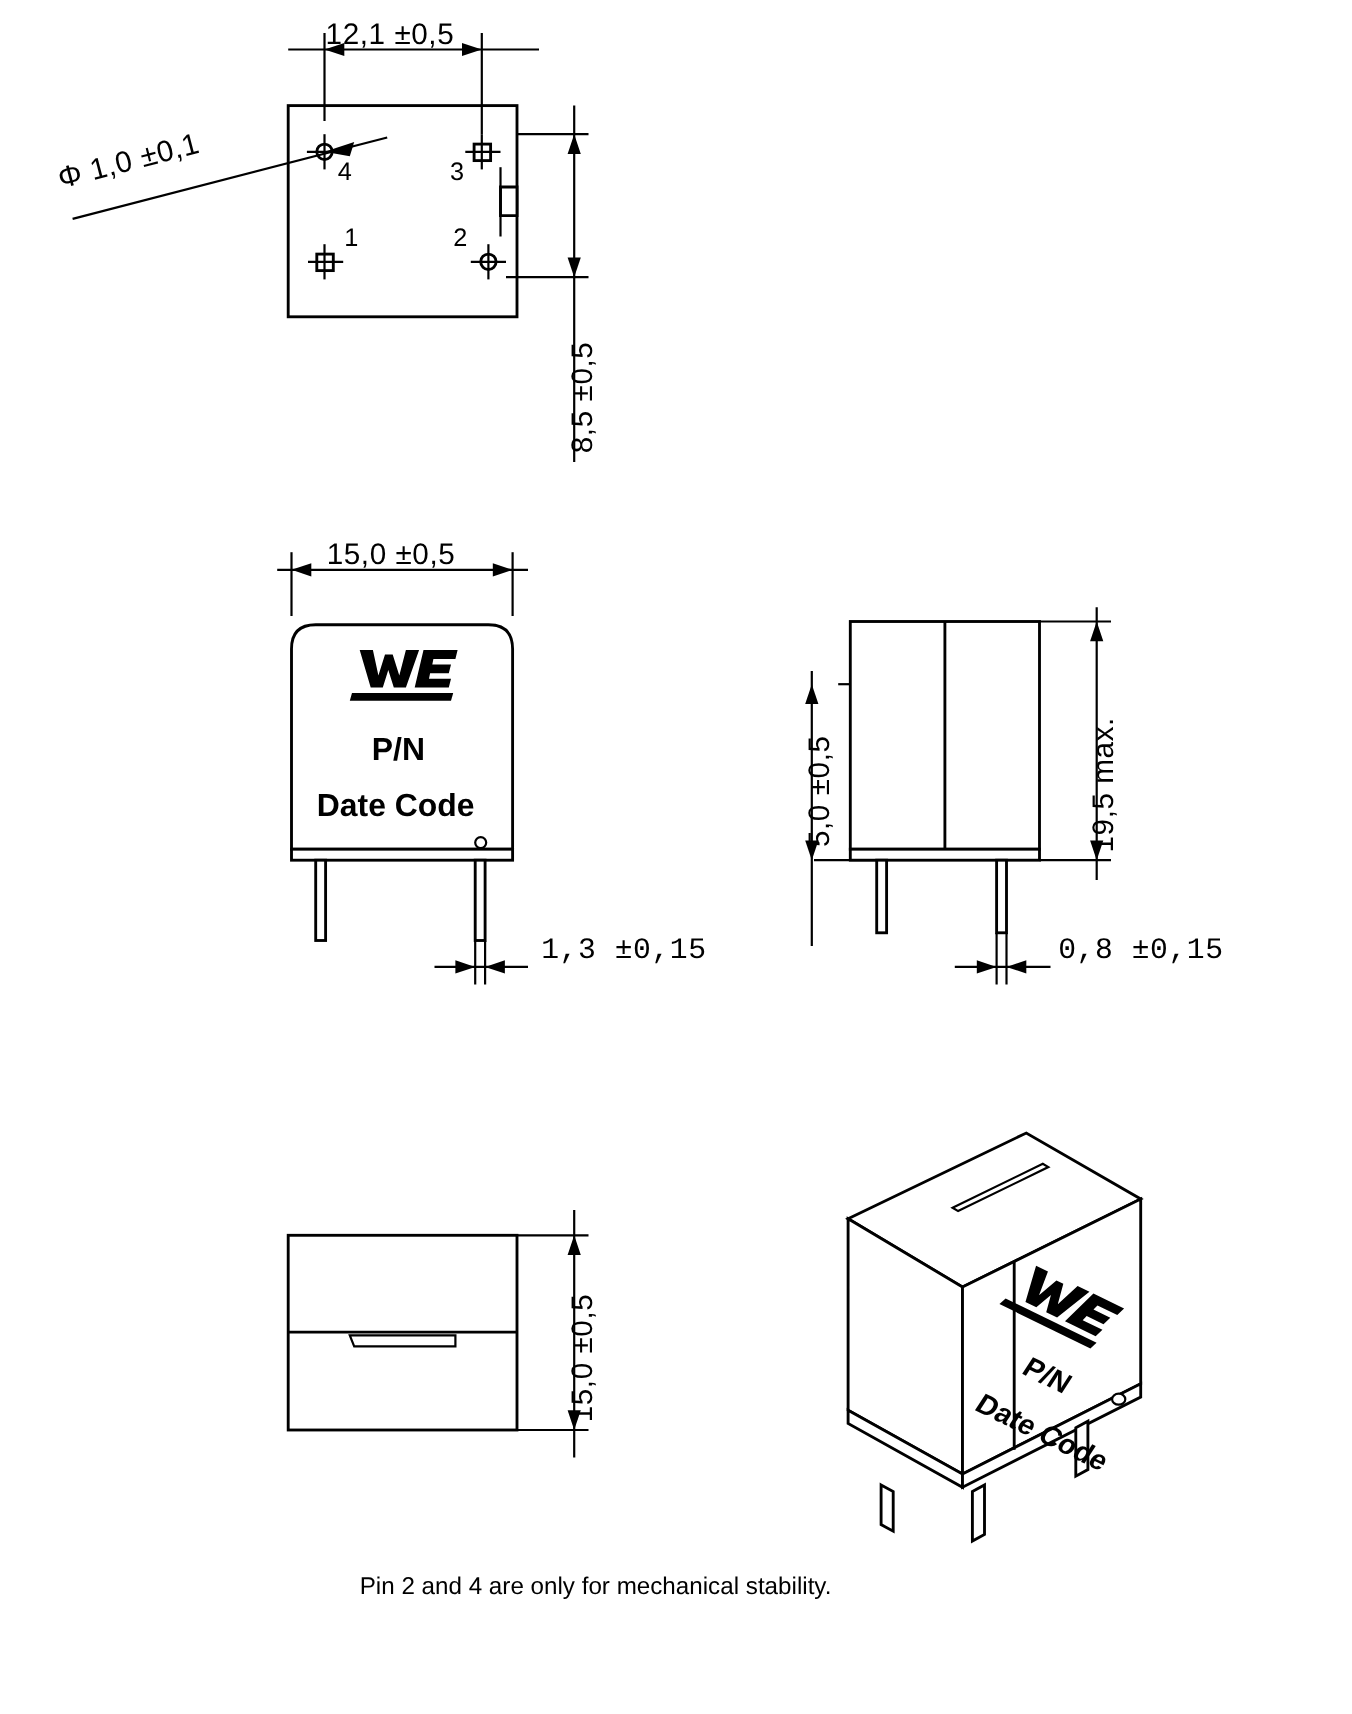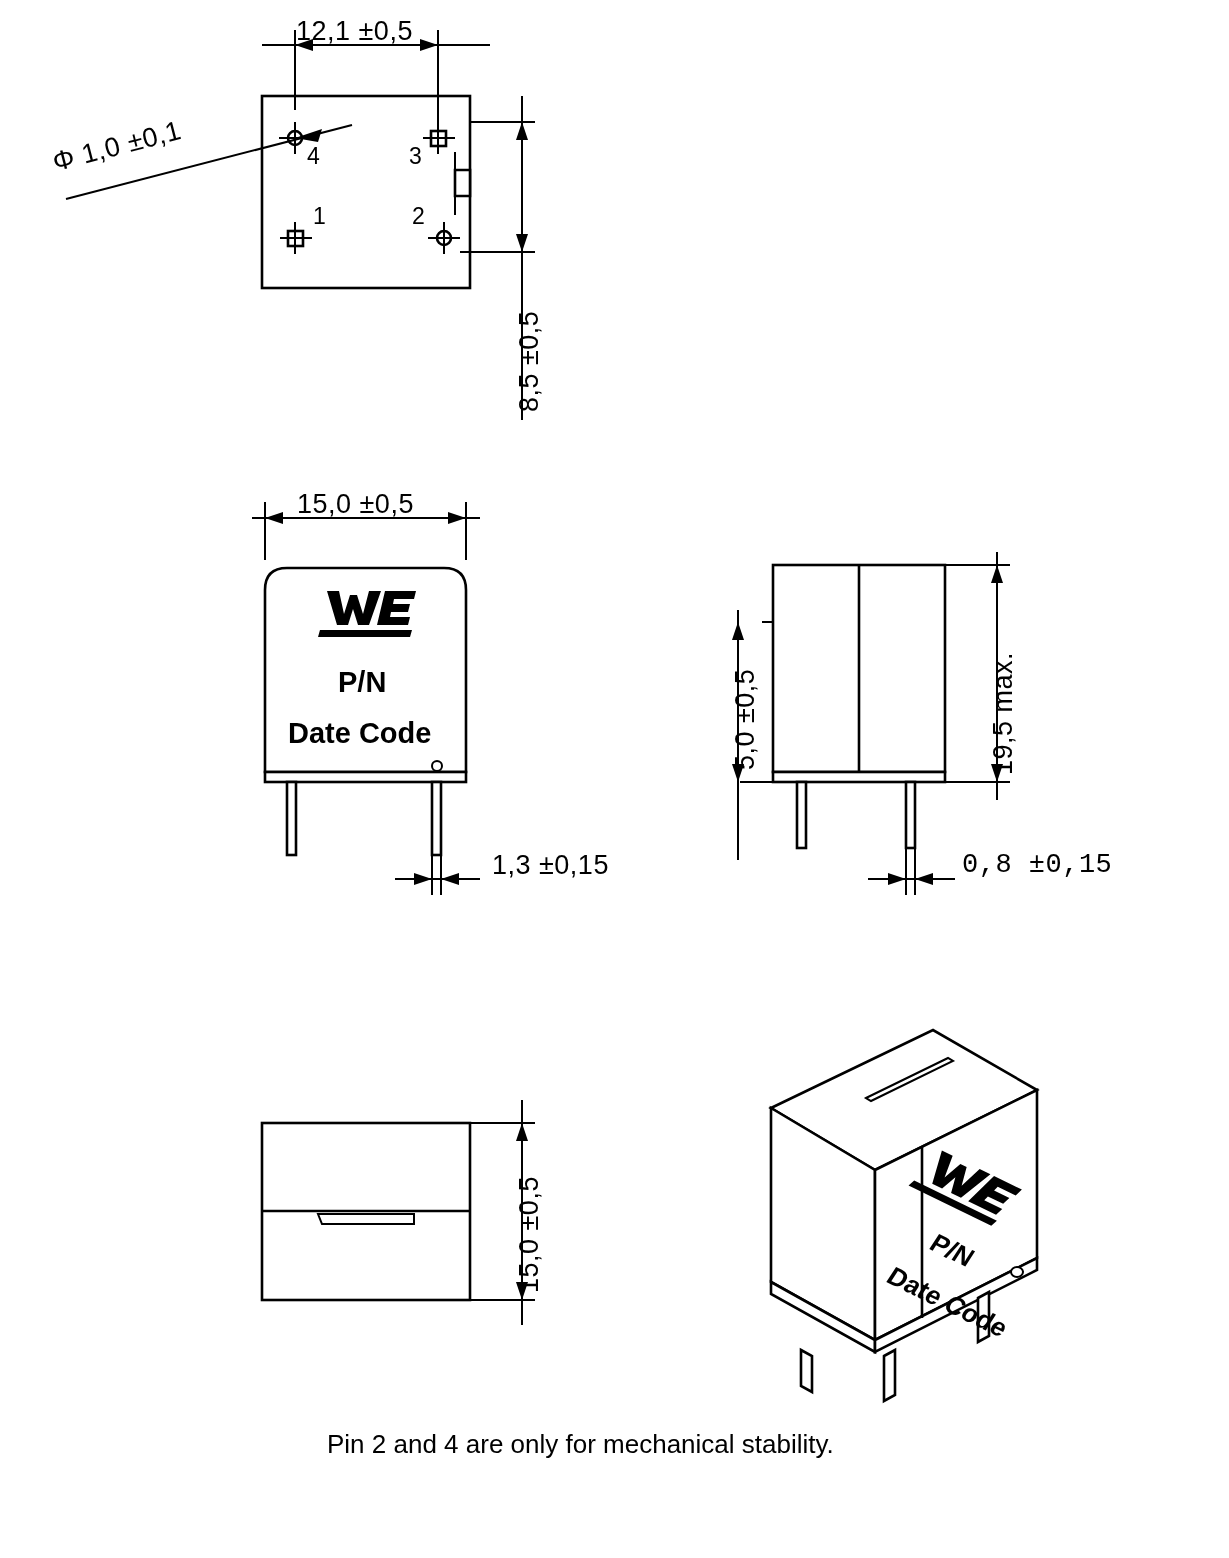--- a/index.html
+++ b/index.html
@@ -34,21 +34,21 @@
     letter-spacing: 0.5px;
   }
   .pin-num {
     font-size: 23px;
   }
   .rot90 {
     transform: rotate(-90deg);
     transform-origin: left top;
   }
   .note {
-    font-size: 26px;
+    font-size: 22px;
   }
   .pn-text {
     position: absolute;
     font-weight: bold;
     font-size: 29px;
     letter-spacing: 0px;
   }
   .dc-text {
     position: absolute;
     font-weight: bold;
@@ -132,21 +132,21 @@
     <path d="M466,518 L448,512 L448,524 Z" fill="#000"></path>
 
     <line x1="432" y1="855" x2="432" y2="895" class="ln thin"></line>
     <line x1="441" y1="855" x2="441" y2="895" class="ln thin"></line>
     <line x1="395" y1="879" x2="480" y2="879" class="ln thin"></line>
     <path d="M432,879 L414,873 L414,885 Z" fill="#000"></path>
     <path d="M441,879 L459,873 L459,885 Z" fill="#000"></path>
   </svg>
 
   <div class="lbl dim" style="left:297px; top:491px;">15,0 ±0,5</div>
-  <div class="lbl dim" style="left:492px; top:852px;">1,3 ±0,15</div>
+  <div class="lbl dim" style="left:492px; top:852px;font-family:Liberation Mono, monospace;">1,3 ±0,15</div>
 
   <svg width="1229" height="1558">
     <g>
       <path d="M327,591 L339,591 L344,614 L350,595 L357,595 L363,614 L369,591 L381,591 L369,625 L358,625 L353,609 L348,625 L337,625 Z" fill="#000"></path>
       <path d="M385,591 L416,591 L414,599 L394,599 L393,604 L410,604 L408,612 L391,612 L390,617 L410,617 L408,625 L377,625 Z" fill="#000"></path>
       <path d="M320,630 L412,630 L410,637 L318,637 Z" fill="#000"></path>
     </g>
   </svg>
   <div class="pn-text" style="left:338px; top:666px;">P/N</div>
   <div class="dc-text" style="left:288px; top:717px;">Date Code</div>

